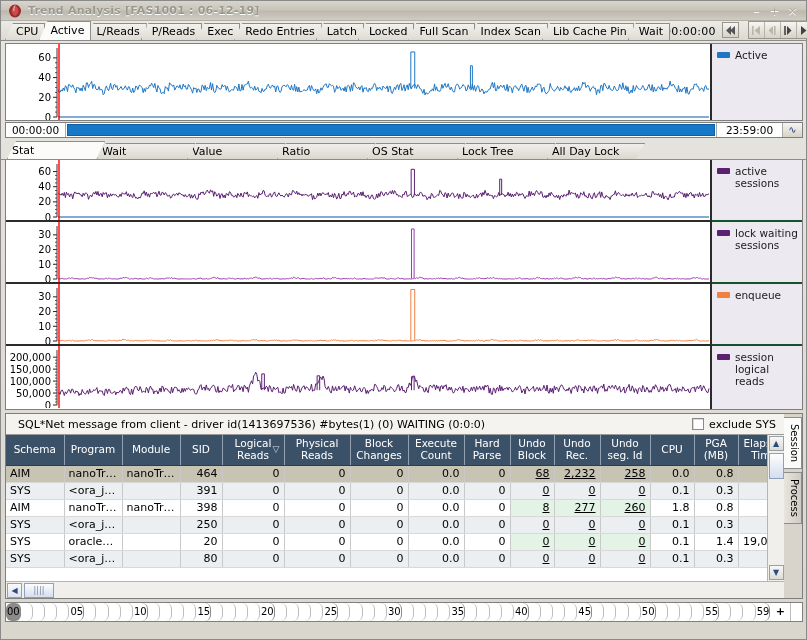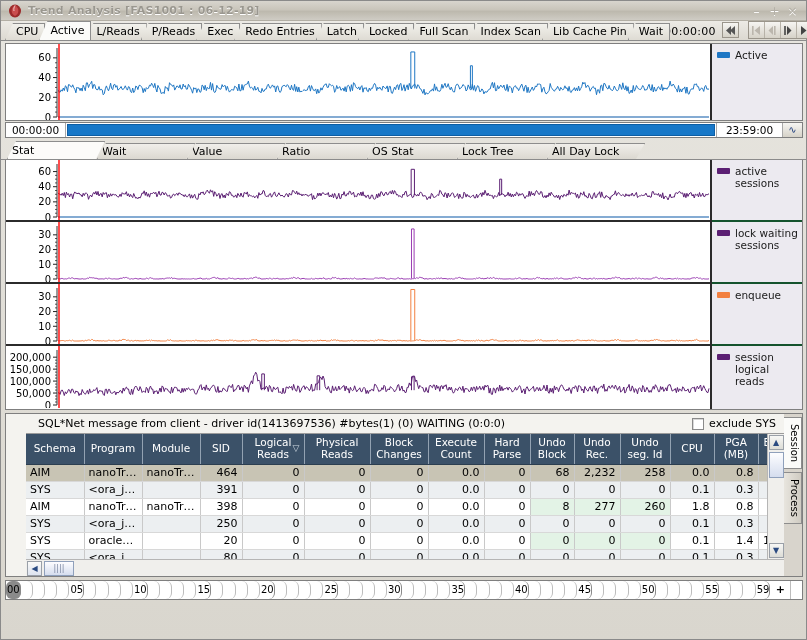--- a/index.html
+++ b/index.html
@@ -175,22 +175,21 @@
     cursor: default;
   }
   .mid-tab.active { background: #fcfbf9; height: 18px; line-height:17px; z-index:4; }
 
   
   .bottom {
     margin: 3px 3px 0 4px;
     border: 1px solid #7f7f7f;
     background: #f4f3ef;
     display: flex;
-    height: 164px;
-    padding-left: 20px;
+    height: 186px;
   }
   .bottom-main { flex: 1 1 auto; display: flex; flex-direction: column; min-width: 0; }
   .status-row {
     height: 21px; display: flex; align-items: center;
     background: #f4f3ef;
     border-bottom: 1px solid #9b9b9b;
   }
   .status-text {
     font-size: 11px; color: #000; padding-left: 12px;
     white-space: nowrap; overflow: hidden; text-overflow: ellipsis;
@@ -224,21 +223,21 @@
     font-size: 11px; color: #000;
     border-right: 1px solid #c9c9c9;
     border-bottom: 1px solid #d8d8d8;
     padding: 1px 4px;
     height: 17px;
     white-space: nowrap; overflow: hidden;
   }
   table.dg td.r { text-align: right; }
   table.dg tr.sel td { background: #c8c4b4 !important; }
   table.dg tr.alt td { background: #eceff1; }
-  table.dg td.undo { background: #e3f3e6; }
+  table.dg td.undo { background: #e3f3e6; text-decoration: underline; }
   table.dg tr.sel td.undo { background: #c8c4b4 !important; }
   .sortmark {
     position: absolute; right: 4px; top: 50%; transform: translateY(-50%);
     font-size: 9px; color: #cfd9e2;
   }
 
   .vscroll {
     width: 17px; flex: 0 0 17px;
     background: #f0efec; border-left: 1px solid #b5b5b5;
     display: flex; flex-direction: column; align-items: center;

